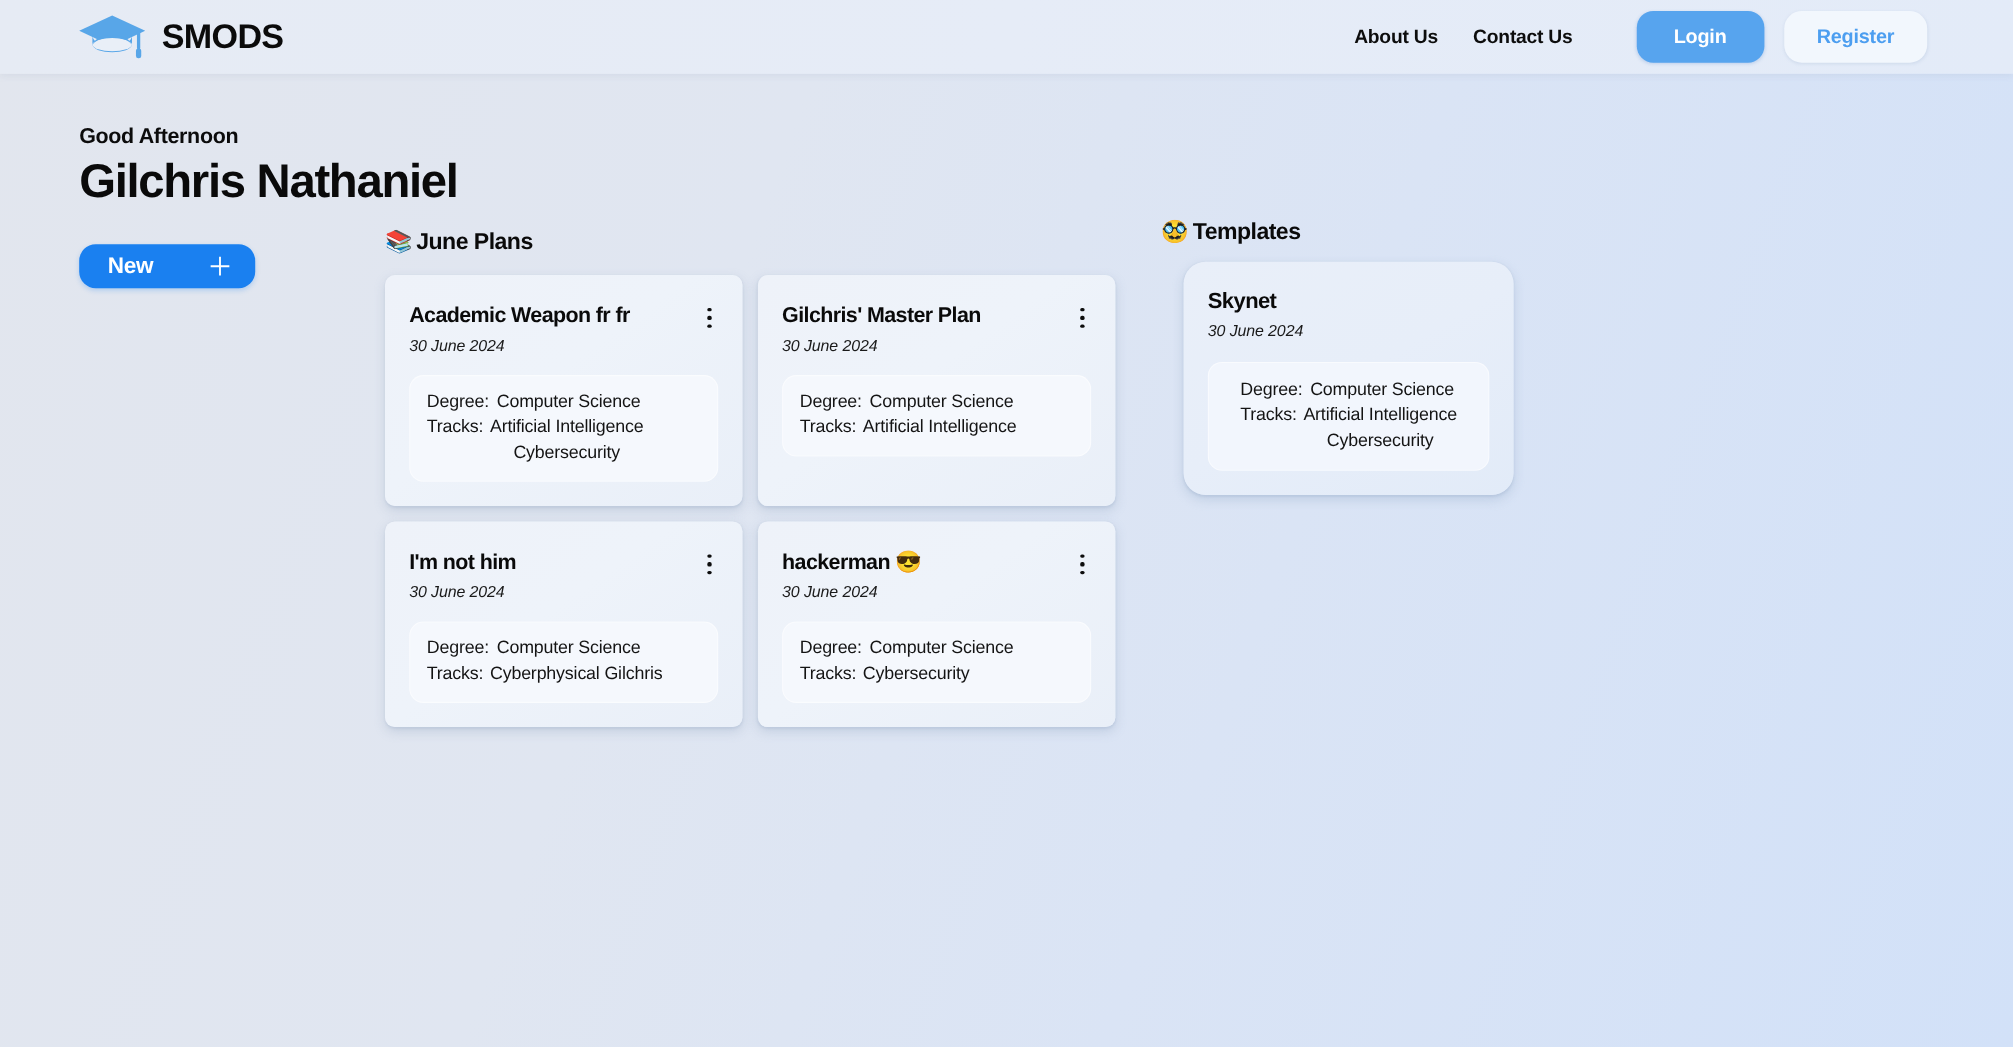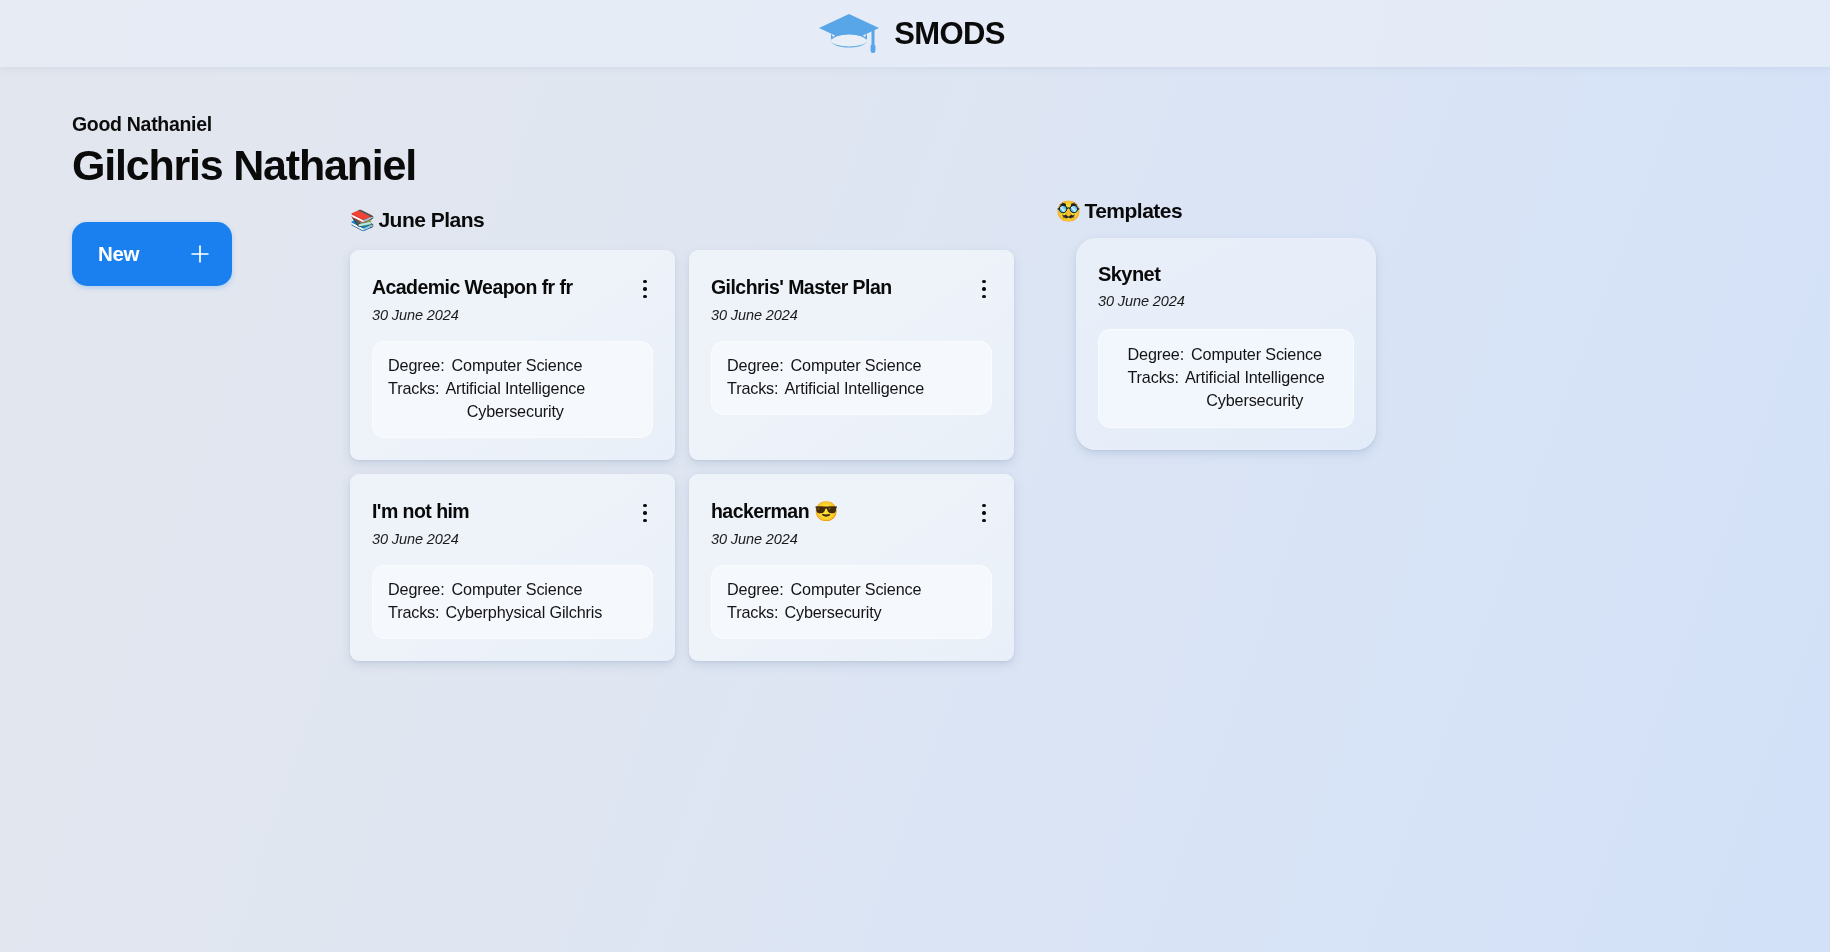--- a/index.html
+++ b/index.html
@@ -15,21 +15,20 @@
   .header {
     position:relative;
     height:67px;
     width:100%;
     background:linear-gradient(100deg,#e6ebf4 0%,#e6ecf7 50%,#e3ebf8 100%);
     display:flex;
     align-items:center;
     padding:0 78px 0 70px;
     box-shadow:0 2px 6px rgba(130,150,180,0.13);
     z-index:20;
-    justify-content:center;
   }
   .brand { display:flex; align-items:center; gap:13px; }
   .brand-logo { width:64px; height:44px; display:block; }
   .brand-name {
     font-size:31px; font-weight:bold; letter-spacing:-0.6px; color:#0b0b0b;
   }
   .nav { margin-left:auto; display:flex; align-items:center; gap:0; }
   .nav-link {
     font-size:17.5px; font-weight:bold; color:#0d0d0d;
     padding:0 16px; letter-spacing:-0.2px; cursor:pointer; white-space:nowrap;
@@ -57,21 +56,21 @@
   }
   .greeting-name {
     font-size:43px; font-weight:bold; letter-spacing:-1.2px; color:#0a0a0a;
     margin-top:5px;
   }
 
   .content-row { display:flex; align-items:flex-start; }
 
   .left-col { width:300px; flex:0 0 300px; padding-left:72px; padding-top:32px; }
   .btn-new {
-    width:160px; height:64px; background:#1a80f0; border:none; border-radius:15px;
+    width:160px; height:40px; background:#1a80f0; border:none; border-radius:15px;
     color:#ffffff; font-size:20.5px; font-weight:bold; letter-spacing:-0.3px;
     display:flex; align-items:center; justify-content:space-between;
     padding:0 22px 0 26px; cursor:pointer;
     box-shadow:0 2px 5px rgba(26,128,240,0.25);
   }
   .plus-icon { width:20px; height:20px; display:block; }
 
   
   .plans-col { flex:0 0 690px; padding-top:18px; padding-left:50px; }
   .templates-col { flex:1; padding-top:9px; padding-left:36px; }
@@ -149,26 +148,32 @@
         <path d="M14 20 C14 33, 50 33, 50 20 L50 28 C50 38, 14 38, 14 28 Z" fill="#58a6e8"></path>
         <ellipse cx="32" cy="28.5" rx="18" ry="6" fill="#e9eff7"></ellipse>
         <path d="M32 22 C22 22, 15 26, 14 29 C16 23, 23 20, 32 20 C41 20, 48 23, 50 29 C49 26, 42 22, 32 22 Z" fill="#58a6e8"></path>
         <rect x="54.5" y="16" width="3" height="17" rx="1.4" fill="#58a6e8"></rect>
         <rect x="53.6" y="32" width="4.8" height="9" rx="2.2" fill="#58a6e8"></rect>
       </svg>
     </span>
     <span class="brand-name">SMODS</span>
   </div>
 
+  <div class="nav">
+    <span class="nav-link">About Us</span>
+    <span class="nav-link contact">Contact Us</span>
+    <button class="btn-login">Login</button>
+    <button class="btn-register">Register</button>
+  </div>
 </div>
 
 <div class="page">
 
   <div class="greeting-wrap">
-    <div class="greeting-small">Good Nathaniel</div>
+    <div class="greeting-small">Good Afternoon</div>
     <div class="greeting-name">Gilchris Nathaniel</div>
   </div>
 
   <div class="content-row">
 
     <div class="left-col">
       <button class="btn-new">
         <span>New</span>
         <span>
           <svg class="plus-icon" viewBox="0 0 20 20" xmlns="http://www.w3.org/2000/svg">

